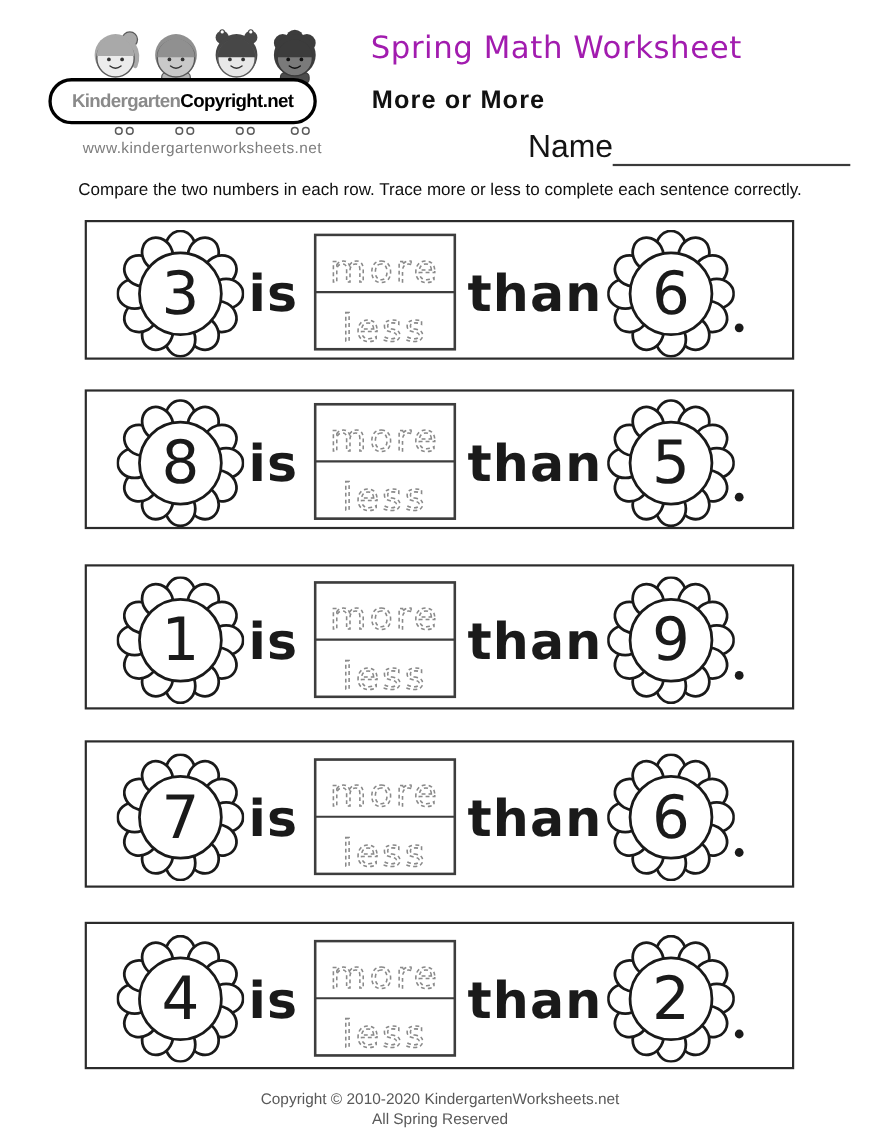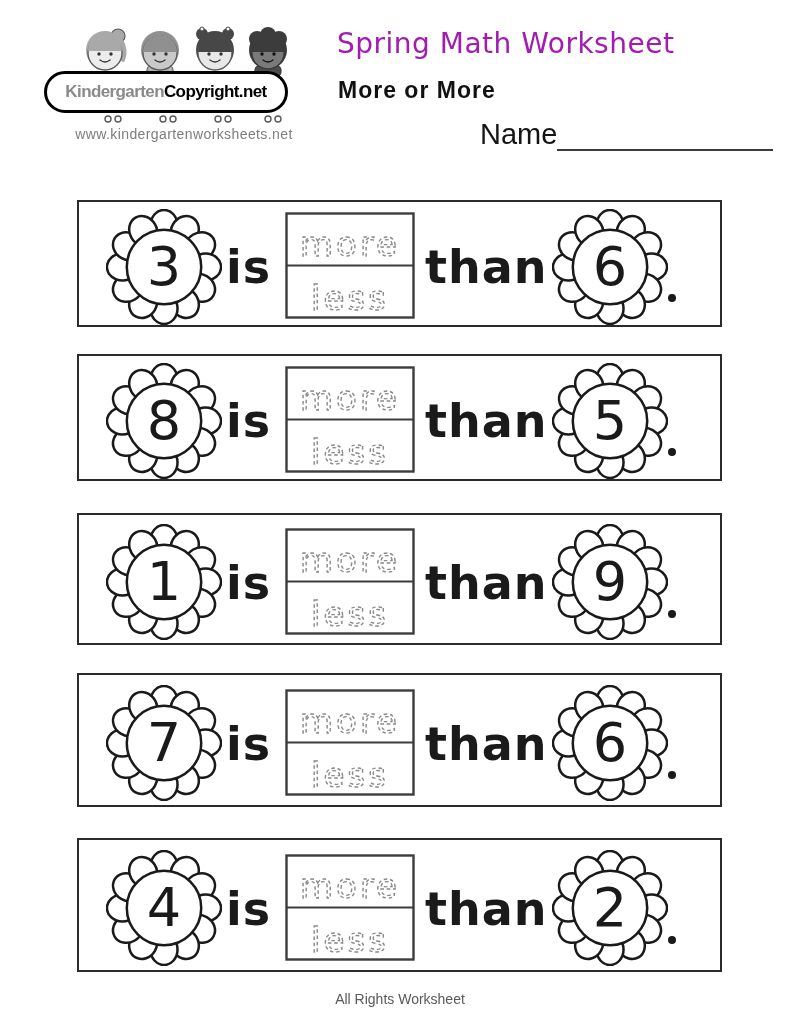--- a/index.html
+++ b/index.html
@@ -170,20 +170,21 @@
   </svg>
 
   <div class="logo-url">www.kindergartenworksheets.net</div>
 
   <div class="title">Spring Math Worksheet</div>
   <div class="subtitle">More or More</div>
   <div class="name-row">
     <span class="name-label">Name</span>
     <span class="name-line"></span>
   </div>
+  <div class="instructions">Compare the two numbers in each row. Trace more or less to complete each sentence correctly.</div>
 
   <div class="row" style="top:200px;height:127px">
     <svg class="flower flower-left" viewBox="-60 -60 120 120">
       <use href="#flower-shape"></use>
       <text x="0" y="19" text-anchor="middle" font-family="DejaVu Sans, sans-serif" font-size="56" fill="#1a1a1a">3</text>
     </svg>
     <span class="word word-is">is</span>
     <svg class="tracebox" viewBox="0 0 130 107">
       <rect x="1.5" y="1.5" width="127" height="104" fill="#fff" stroke="#3d3d3d" stroke-width="2.4"></rect>
       <line x1="1.5" y1="53.5" x2="128.5" y2="53.5" stroke="#3d3d3d" stroke-width="2"></line>
@@ -272,16 +273,17 @@
     </svg>
     <span class="word word-than" style="top:46px">than</span>
     <svg class="flower flower-right" viewBox="-60 -60 120 120" style="top:10px">
       <use href="#flower-shape"></use>
       <text x="0" y="19" text-anchor="middle" font-family="DejaVu Sans, sans-serif" font-size="56" fill="#1a1a1a">2</text>
     </svg>
     <span class="period" style="top:96px"></span>
   </div>
 
   <div class="footer">
-    <div>All Rights Worksheet</div>
+    <div>Copyright © 2010-2020 KindergartenWorksheets.net</div>
+    <div>All Spring Reserved</div>
   </div>
 
 </div>
 
 </body></html>

